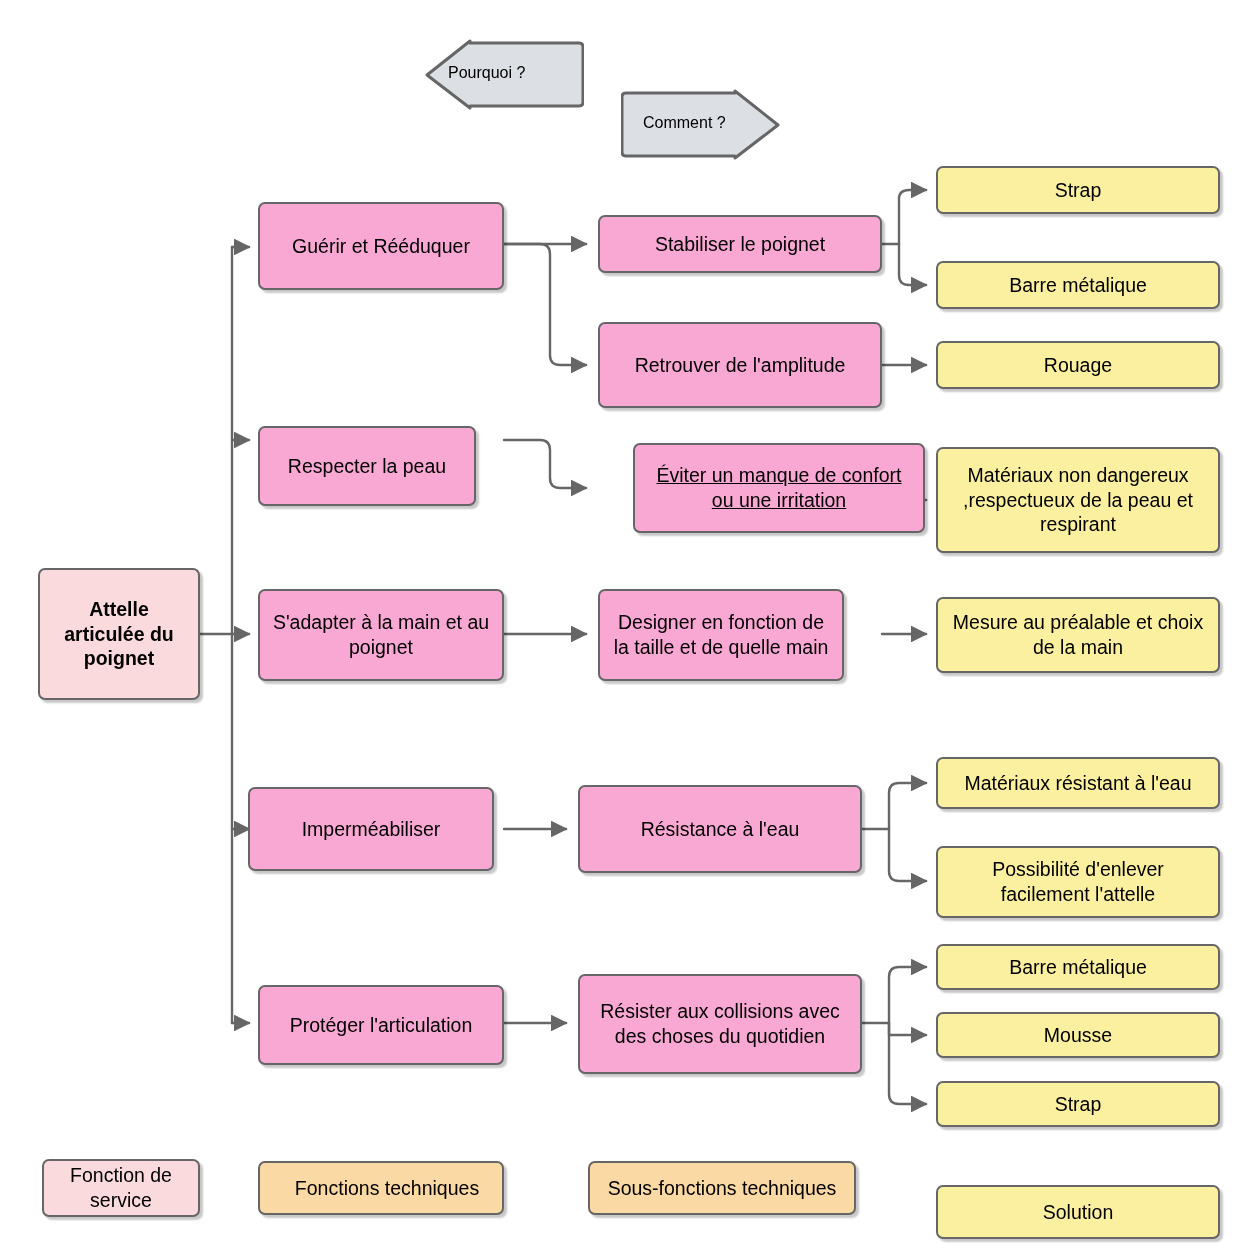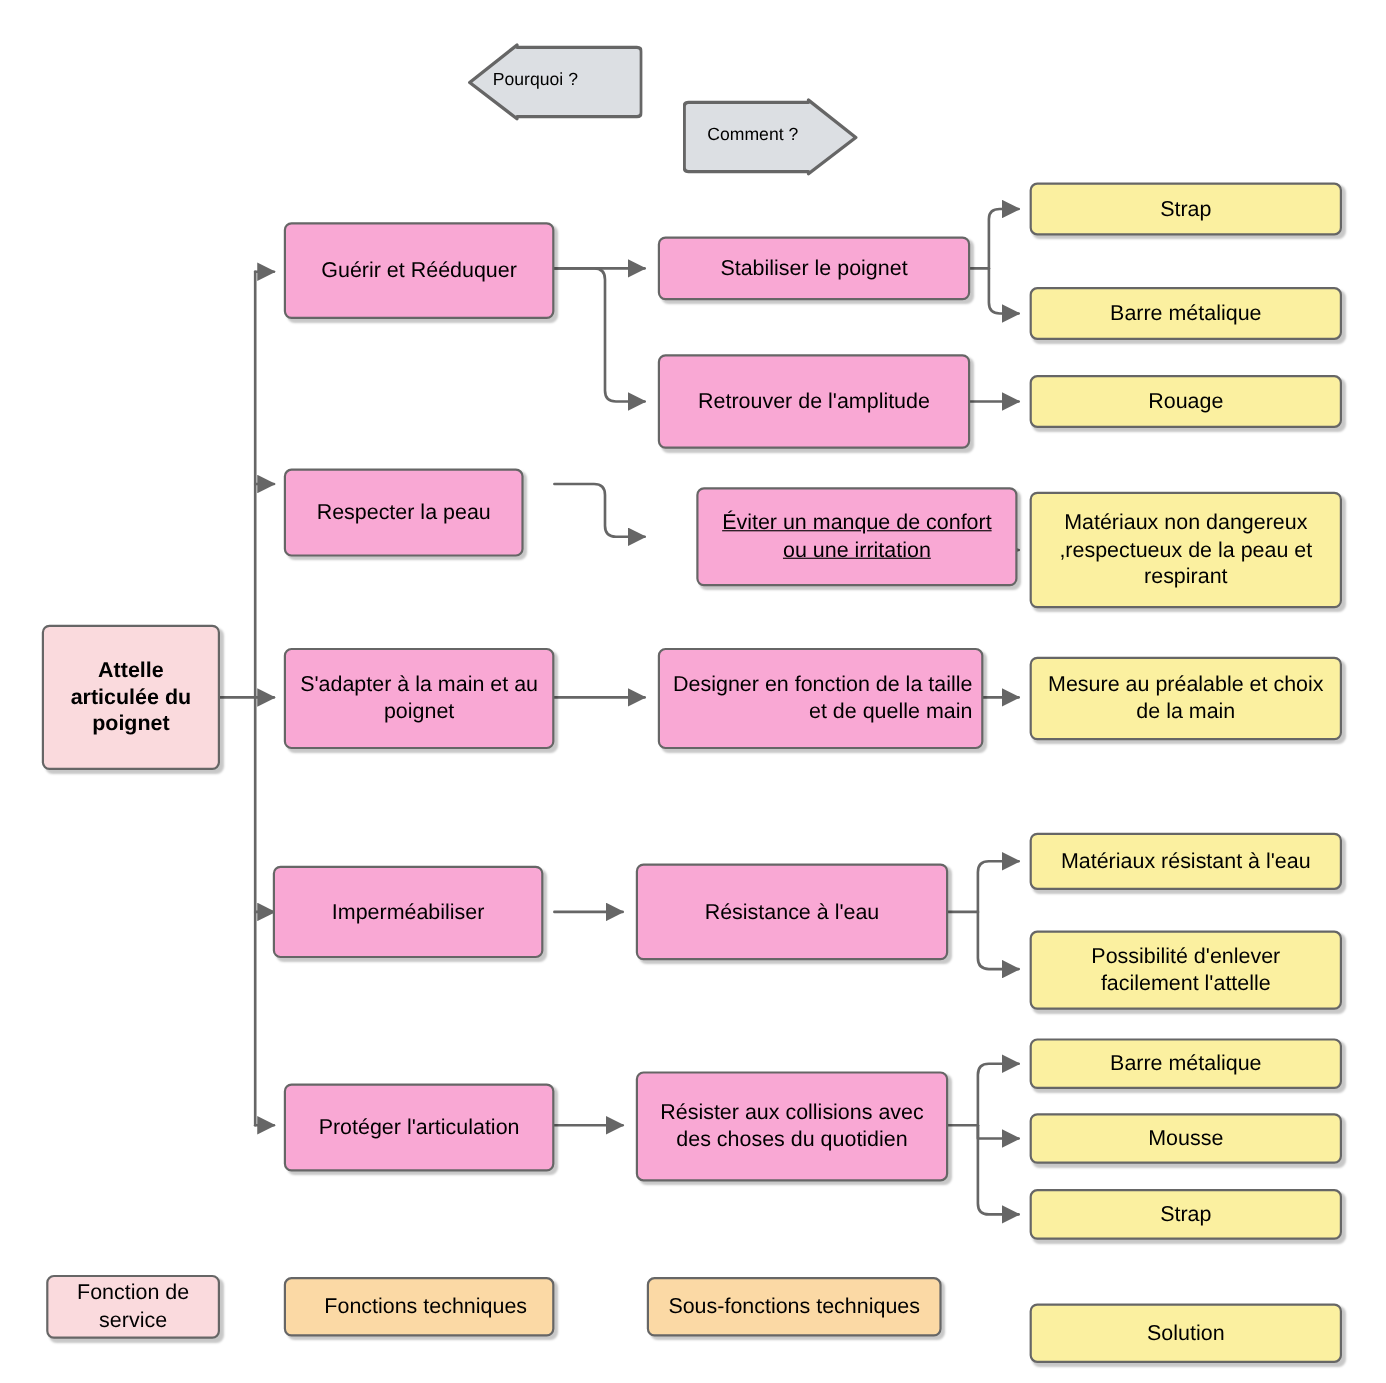--- a/index.html
+++ b/index.html
@@ -157,21 +157,21 @@
   <div class="node orange" style="left:248px; top:787px; width:246px; height:84px;">Imperméabiliser</div>
 
   <div class="node orange" style="left:258px; top:985px; width:246px; height:80px;">Protéger l'articulation</div>
 
   <div class="node orange" style="left:598px; top:215px; width:284px; height:58px;">Stabiliser le poignet</div>
 
   <div class="node orange" style="left:598px; top:322px; width:284px; height:86px;">Retrouver de l'amplitude</div>
 
   <div class="node orange" style="left:633px; top:443px; width:292px; height:90px;text-decoration:underline;">Éviter un manque de confort ou une irritation</div>
 
-  <div class="node orange" style="left:598px; top:589px; width:296px; height:92px;text-align:right;">Designer en fonction de la taille et de quelle main</div>
+  <div class="node orange" style="left:598px; top:589px; width:246px; height:92px;">Designer en fonction de la taille et de quelle main</div>
 
   <div class="node orange" style="left:578px; top:785px; width:284px; height:88px;">Résistance à l'eau</div>
 
   <div class="node orange" style="left:578px; top:974px; width:284px; height:100px;text-align:center;">Résister aux collisions avec des choses du quotidien</div>
 
   <div class="node yellow" style="left:936px; top:166px; width:284px; height:48px;">Strap</div>
 
   <div class="node yellow" style="left:936px; top:261px; width:284px; height:48px;">Barre métalique</div>
 
   <div class="node yellow" style="left:936px; top:341px; width:284px; height:48px;">Rouage</div>

